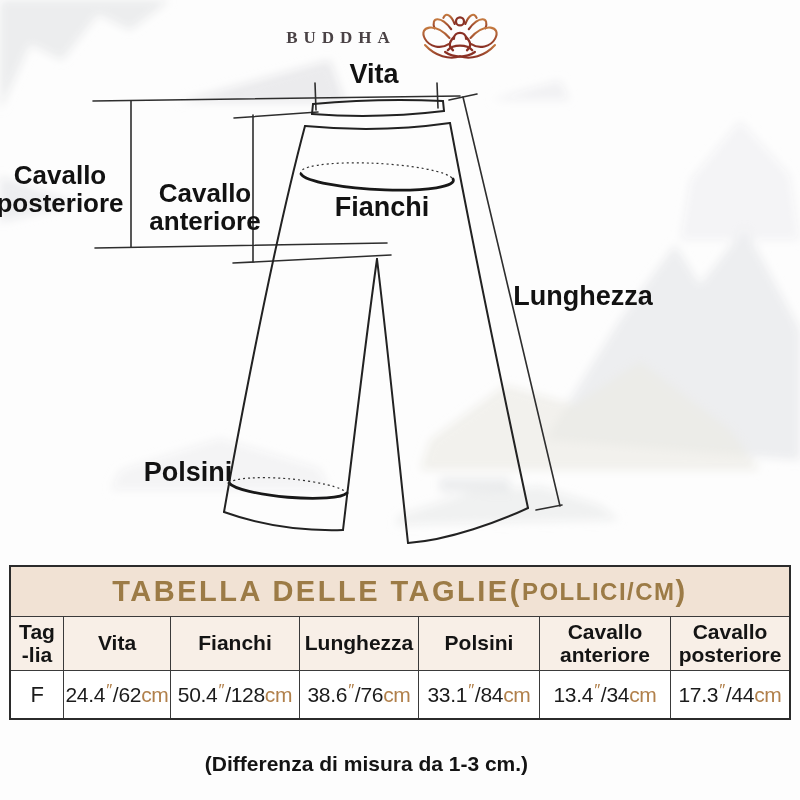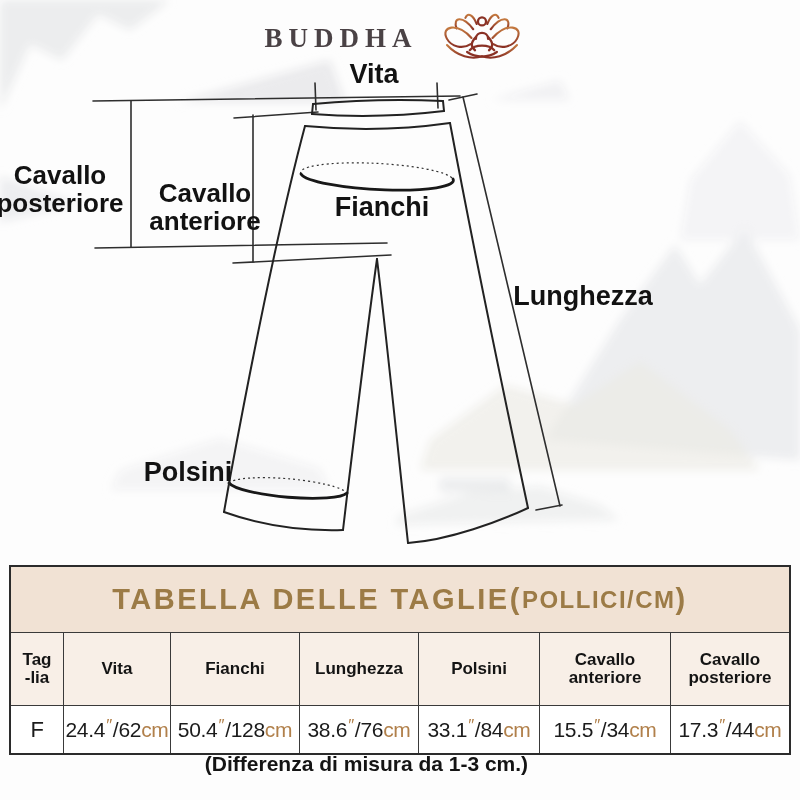--- a/index.html
+++ b/index.html
@@ -13,21 +13,21 @@
          font-family:"Liberation Sans",sans-serif;color:#1b1b1b;}
   svg{display:block;}
   .abs{position:absolute;}
 
   
   .watermark{position:absolute;left:0;top:0;}
 
   
   .logo{position:absolute;left:0;top:8px;width:800px;height:60px;display:flex;
         align-items:center;justify-content:center;gap:10px;}
-  .brand{font-family:"Liberation Serif",serif;font-size:27px;letter-spacing:6px;
+  .brand{font-family:"Liberation Serif",serif;font-size:17px;letter-spacing:6px;
          color:var(--logo-text);font-weight:600;}
 
   
   .dlabel{position:absolute;font-weight:bold;color:#121212;text-align:center;
           white-space:pre-line;line-height:1.06;}
   .lbl-vita{left:314px;top:60px;width:120px;font-size:27px;}
   .lbl-cavpost{left:-15px;top:162px;width:150px;font-size:26px;}
   .lbl-cavant{left:130px;top:180px;width:150px;font-size:26px;}
   .lbl-fianchi{left:322px;top:193px;width:120px;font-size:27px;}
   .lbl-lung{left:513px;top:282px;width:140px;font-size:27px;}
@@ -35,28 +35,28 @@
 
   
   .mline{stroke:#2e2e2e;stroke-width:1.6;fill:none;stroke-linecap:round;}
   .pline{stroke:var(--line-color);stroke-width:2;fill:none;stroke-linecap:round;}
   .pline-heavy{stroke:#181818;stroke-width:2.8;fill:none;stroke-linecap:round;}
   .pline-dot{stroke:#333;stroke-width:1.2;fill:none;stroke-dasharray:2 3;}
 
   
   .size-table{position:absolute;left:9px;top:565px;width:782px;
               border:2px solid var(--border-dark);background:#fff;}
-  .t-title{height:66px;background:var(--table-title-bg);display:flex;align-items:center;
+  .t-title{height:50px;background:var(--table-title-bg);display:flex;align-items:center;
            justify-content:center;border-bottom:1px solid #3a3a3a;
            color:var(--accent-gold);font-weight:bold;font-size:29px;letter-spacing:2.5px;}
   .t-title .unit{font-size:24px;letter-spacing:1.5px;}
   .t-grid{display:grid;grid-template-columns:52px 107px 129px 119px 121px 131px auto;}
   .t-head{background:var(--table-header-bg);border-bottom:1px solid #3a3a3a;}
-  .th{height:72px;display:flex;align-items:center;justify-content:center;text-align:center;
-      font-weight:bold;font-size:17px;line-height:1.05;white-space:pre-line;color:#141414;
+  .th{height:53px;display:flex;align-items:center;justify-content:center;text-align:center;
+      font-weight:bold;font-size:21px;line-height:1.05;white-space:pre-line;color:#141414;
       border-left:1px solid #3a3a3a;}
   .th:first-child{border-left:none;}
   .td{height:47px;display:flex;align-items:center;justify-content:center;
       font-size:21px;letter-spacing:-0.3px;border-left:1px solid #3a3a3a;background:#fff;}
   .td:first-child{border-left:none;font-size:22px;}
   .brown{color:var(--accent-brown);}
   .inmark{font-size:17px;position:relative;top:-4px;margin:0 1px;}
 
   .note{position:absolute;left:0;top:752px;width:733px;text-align:center;
         font-weight:bold;font-size:21px;color:#141414;}
@@ -211,21 +211,21 @@
           <span>/76</span>
           <span class="brown">cm</span>
         </div>
         <div class="td">
           <span>33.1</span>
           <span class="brown inmark">″</span>
           <span>/84</span>
           <span class="brown">cm</span>
         </div>
         <div class="td">
-          <span>15.5</span>
+          <span>13.4</span>
           <span class="brown inmark">″</span>
           <span>/34</span>
           <span class="brown">cm</span>
         </div>
         <div class="td">
           <span>17.3</span>
           <span class="brown inmark">″</span>
           <span>/44</span>
           <span class="brown">cm</span>
         </div>

